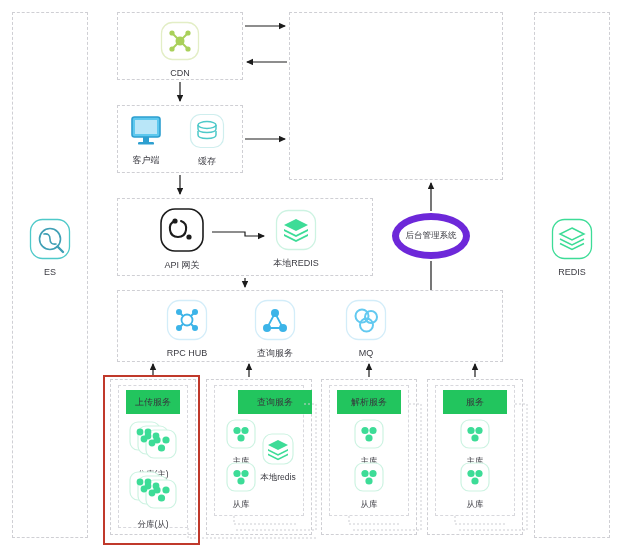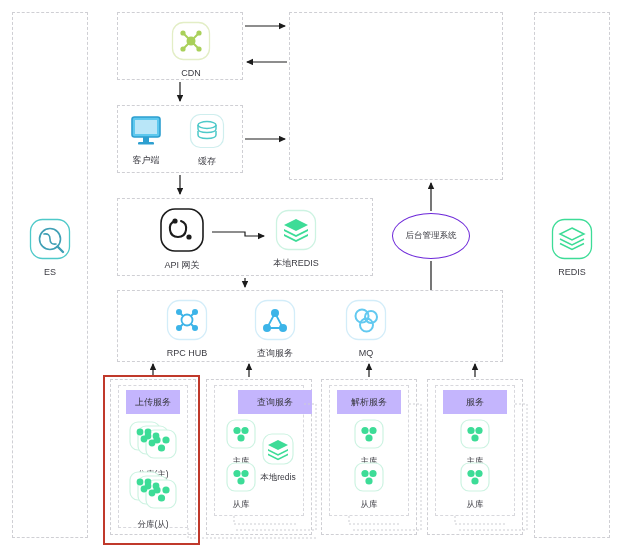--- a/index.html
+++ b/index.html
@@ -51,32 +51,32 @@
     font-size:9px;
     color:#3b3b42;
     white-space:nowrap;
     line-height:11px;
     text-align:center;
   }
   .cap.sm{font-size:8.5px;}
   
   .svc-head{
     position:absolute;
-    background:#c4b5fd;
+    background:#22c55e;
     display:flex;
     align-items:center;
     justify-content:center;
     font-size:9px;
     color:#36363c;
     box-sizing:border-box;
   }
   
   .ellipse{
     position:absolute;
-    border:1px solid #6d28d9;
+    border:7px solid #6d28d9;
     border-radius:50%;
     background:#fff;
     display:flex;
     align-items:center;
     justify-content:center;
     font-size:8.5px;
     color:#3b3b42;
     box-sizing:border-box;
   }
   
@@ -150,21 +150,21 @@
       <svg width="42" height="42" viewBox="0 0 42 42">
         <rect x="1.5" y="1.5" width="39" height="39" rx="12" ry="12" fill="#ffffff" stroke="#3ddc97" stroke-width="1.3"></rect>
         <path d="M21 10 L33 16 L21 22 L9 16 Z" fill="#ffffff" stroke="#3ddc97" stroke-width="1.5"></path>
         <path d="M9 21 L21 27 L33 21" fill="none" stroke="#3ddc97" stroke-width="1.5"></path>
         <path d="M9 25.5 L21 31.5 L33 25.5" fill="none" stroke="#3ddc97" stroke-width="1.5"></path>
       </svg>
     </span>
     <span class="cap">REDIS</span>
   </div>
 
-  <div class="node" style="left:166px;top:21px;width:50px;">
+  <div class="node" style="left:155px;top:21px;width:50px;">
     <span class="ico">
       <svg width="40" height="40" viewBox="0 0 40 40">
         <rect x="1.5" y="1.5" width="37" height="37" rx="11" ry="11" fill="#ffffff" stroke="#e3eec6" stroke-width="1.3"></rect>
         <line x1="12" y1="12" x2="28" y2="28" stroke="#a9d05a" stroke-width="2"></line>
         <line x1="28" y1="12" x2="12" y2="28" stroke="#a9d05a" stroke-width="2"></line>
         <circle cx="20" cy="20" r="4.5" fill="#a9d05a"></circle>
         <circle cx="12" cy="12" r="2.6" fill="#a9d05a"></circle>
         <circle cx="28" cy="12" r="2.6" fill="#a9d05a"></circle>
         <circle cx="12" cy="28" r="2.6" fill="#a9d05a"></circle>
         <circle cx="28" cy="28" r="2.6" fill="#a9d05a"></circle>

